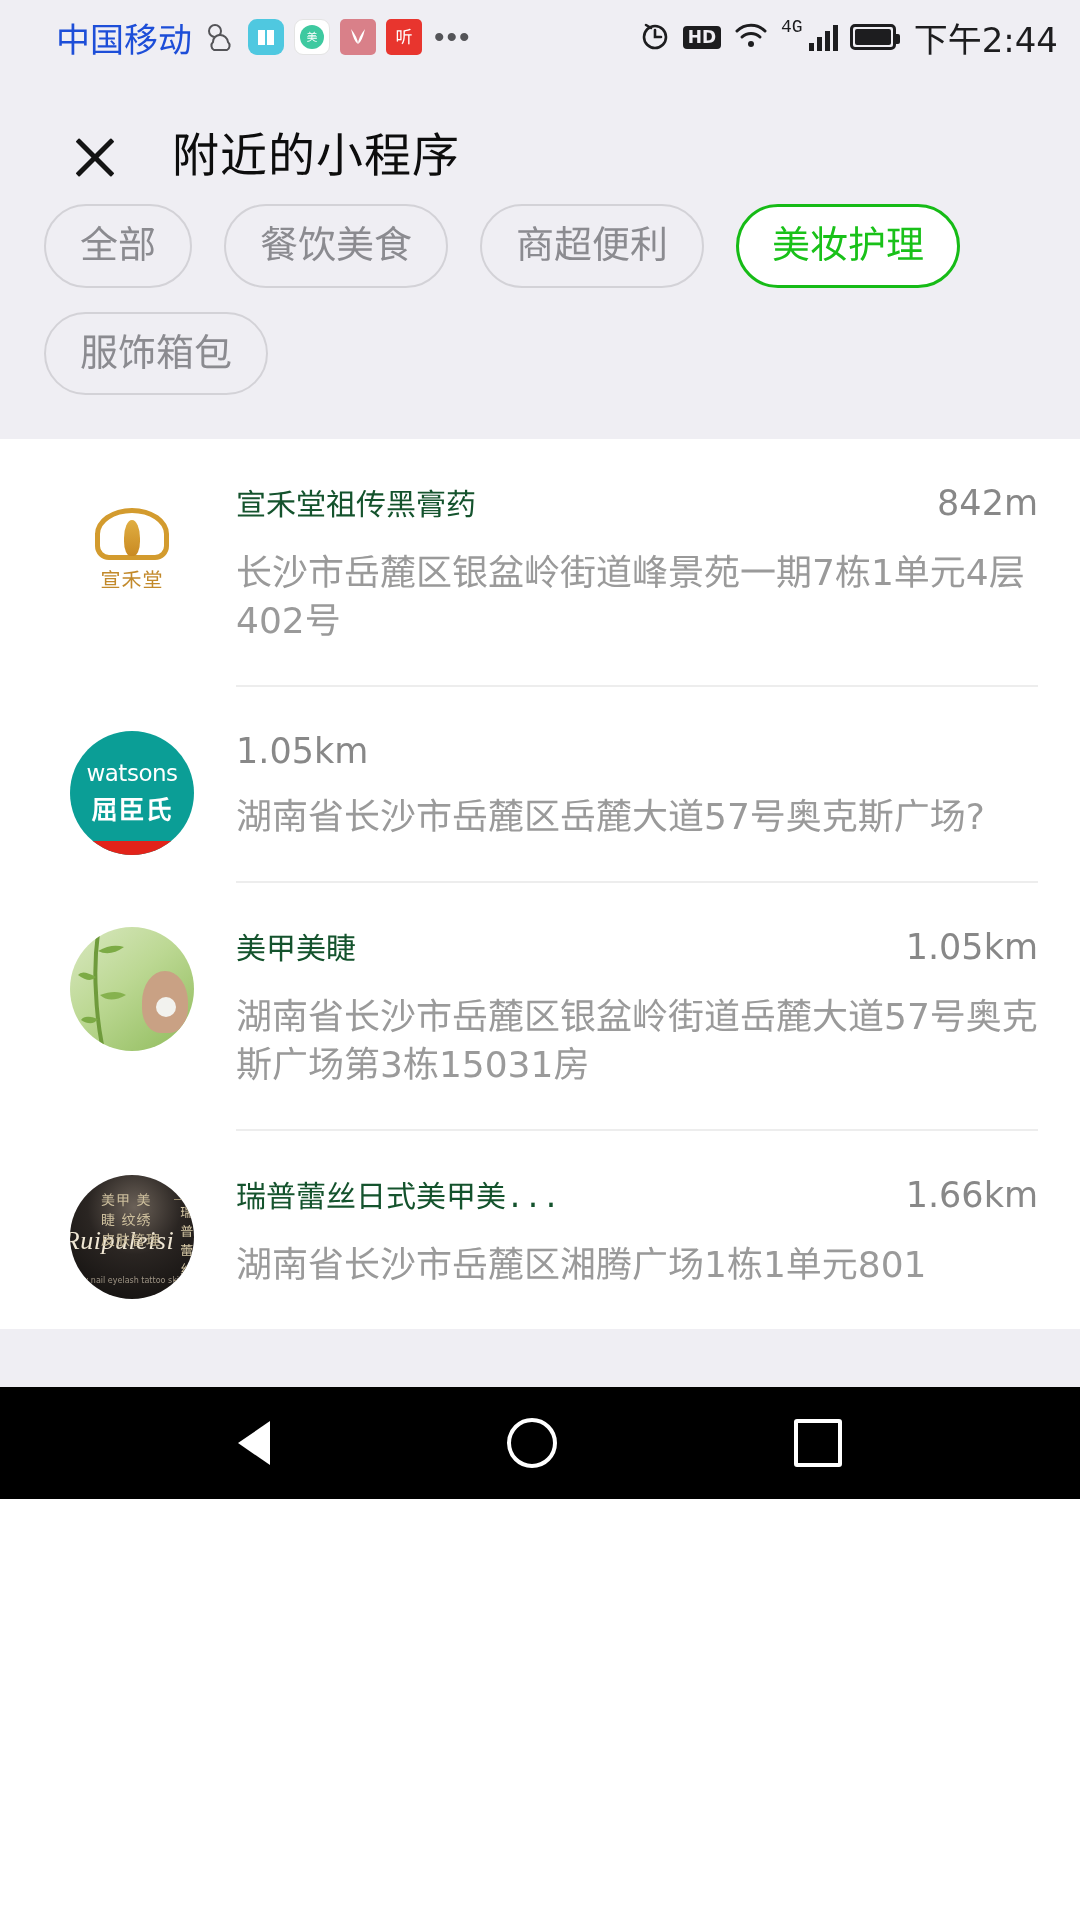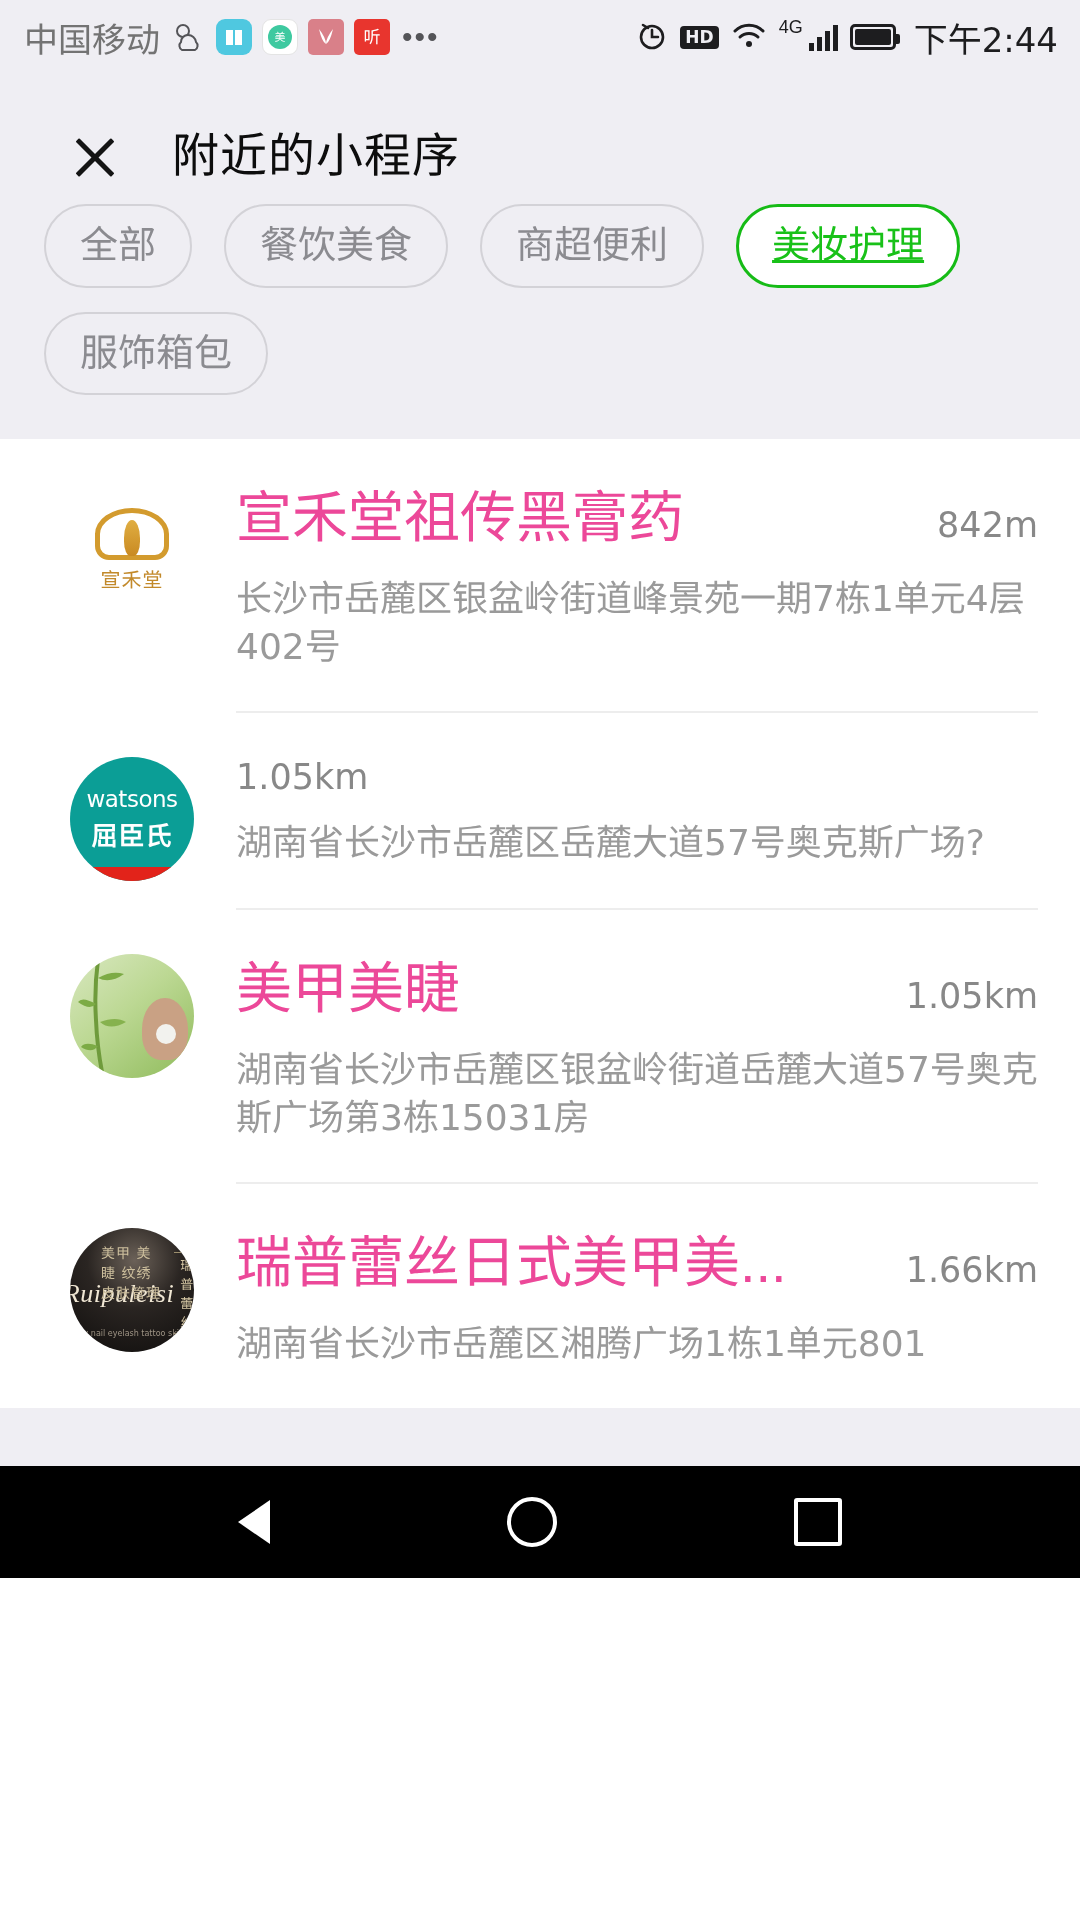--- a/index.html
+++ b/index.html
@@ -28,23 +28,24 @@
     padding: 0 22px 0 24px;
     box-sizing: border-box;
   }
   .sb-left {
     display: flex;
     align-items: center;
     gap: 10px;
   }
   .sb-carrier {
     font-size: 34px;
-    color: #737373;
+    color: #1d4ed8;
     letter-spacing: 0px;
     font-family: "DejaVu Sans", sans-serif;
+    margin-left: 32px;
   }
   .sb-right {
     display: flex;
     align-items: center;
     gap: 12px;
   }
   .sb-time {
     font-size: 34px;
     color: #1d1d1f;
     margin-left: 6px;
@@ -87,21 +88,21 @@
     padding: 3px 5px;
     line-height: 1;
     font-family: "DejaVu Sans", sans-serif;
   }
   .net-label {
     font-size: 18px;
     color: #1d1d1f;
     position: relative;
     top: -10px;
     margin-right: -6px;
-    font-family: Liberation Sans, sans-serif;
+    font-family: Liberation Mono, monospace;
   }
   .bars { display: flex; align-items: flex-end; gap: 3px; height: 28px; }
   .bars i { display:block; width: 5px; background: #1d1d1f; }
   .bars i:nth-child(1){height: 8px;}
   .bars i:nth-child(2){height: 14px;}
   .bars i:nth-child(3){height: 20px;}
   .bars i:nth-child(4){height: 26px;}
   .battery {
     width: 46px; height: 26px;
     border: 3px solid #1d1d1f;
@@ -174,21 +175,20 @@
     cursor: pointer;
     white-space: nowrap;
     font-family: "DejaVu Sans", sans-serif;
   }
   .chip.selected {
     border-color: #16bb16;
     color: #19c119;
     background: #ffffff;
     border-width: 3px;
     padding: 15px 33px;
-    text-decoration: underline;
   }
 
   
   .list {
     background: #ffffff;
   }
   .list-item {
     display: flex;
     padding: 44px 42px 0 70px;
     box-sizing: border-box;
@@ -211,26 +211,26 @@
     min-width: 0;
   }
   .list-item:last-child .li-body { border-bottom: none; }
   .li-top {
     display: flex;
     align-items: baseline;
     justify-content: space-between;
     gap: 24px;
   }
   .li-name {
-    font-size: 56px;
-    color: #ec4899;
+    font-size: 30px;
+    color: #14532d;
     line-height: 1.25;
     white-space: nowrap;
     overflow: hidden;
-    font-family: Liberation Sans, sans-serif;
+    font-family: Liberation Mono, monospace;
   }
   .li-dist {
     font-size: 35px;
     color: #888888;
     flex: 0 0 auto;
     font-family: "DejaVu Sans", sans-serif;
   }
   .li-addr {
     margin-top: 22px;
     font-size: 36px;

